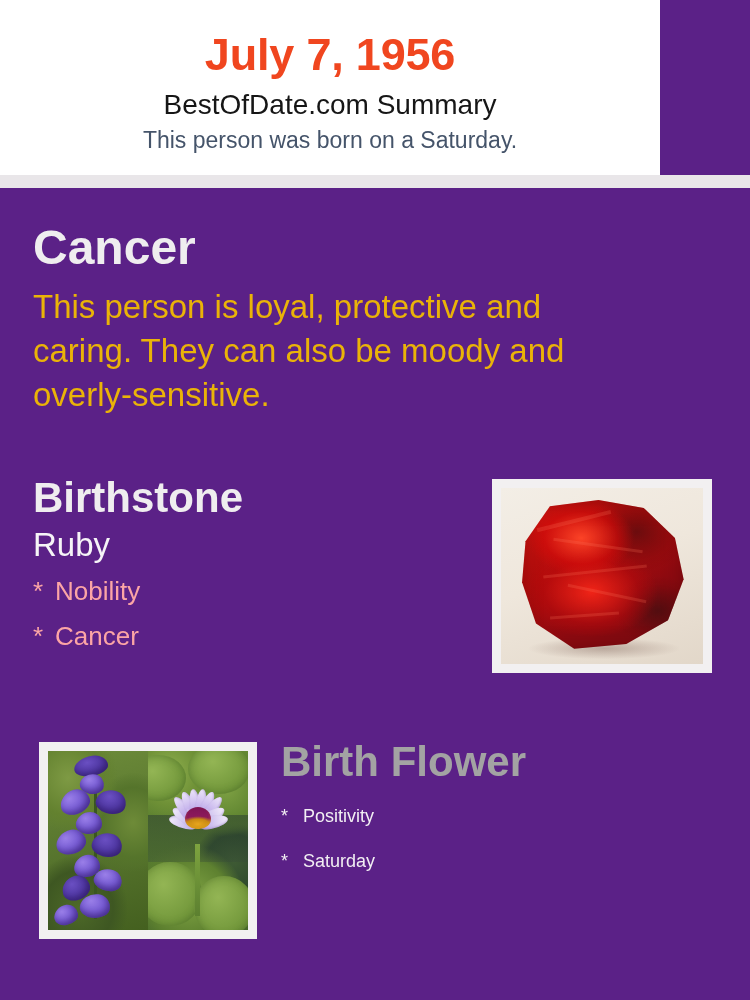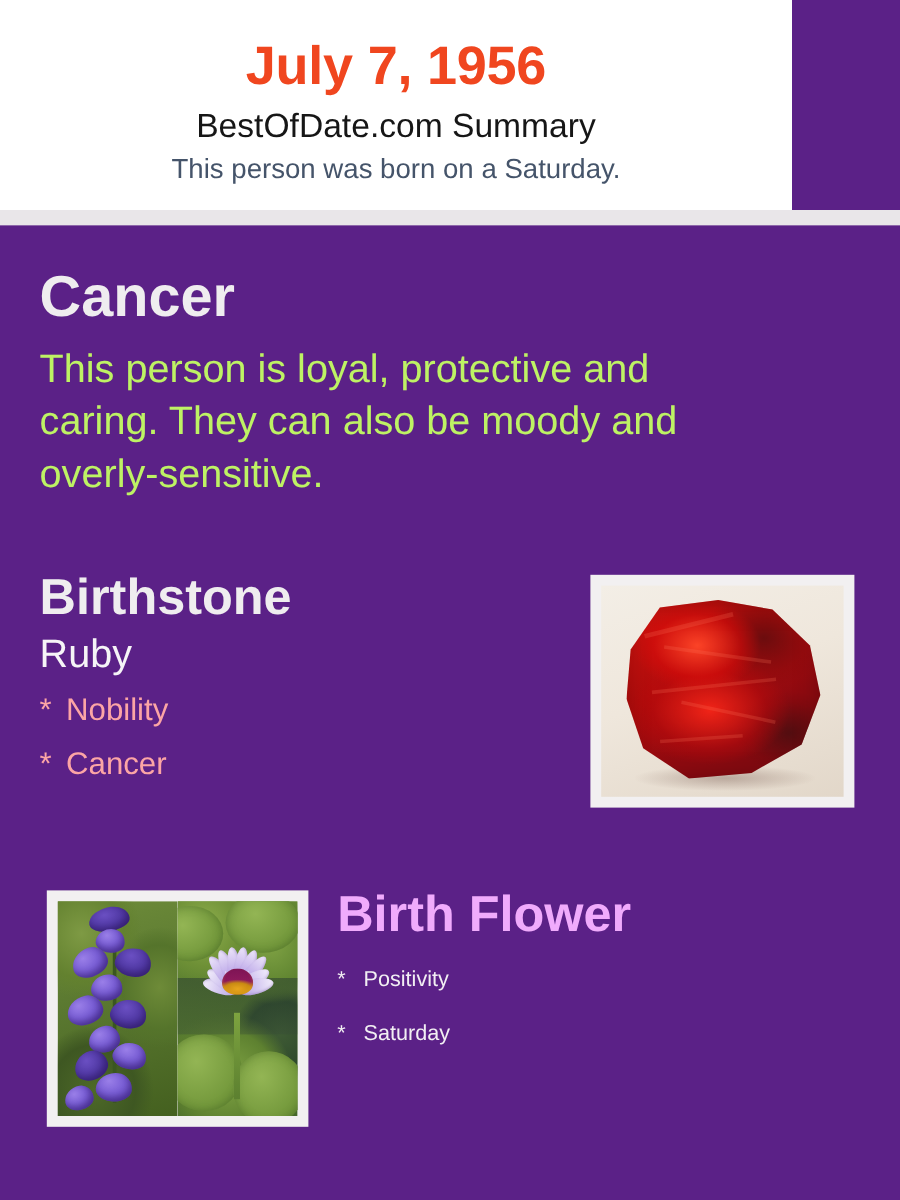--- a/index.html
+++ b/index.html
@@ -86,21 +86,21 @@
     line-height: 56px;
     font-weight: bold;
     color: #EFEDEF;
   }
   .zodiac-desc {
     margin: 0;
     padding-top: 9px;
     font-size: 33px;
     line-height: 44px;
     font-weight: normal;
-    color: #bef264;
+    color: #eab308;
     max-width: 610px;
   }
 
   
   .birthstone {
     position: absolute;
     left: 33px;
     top: 285px;
     width: 430px;
   }
@@ -320,21 +320,21 @@
     position: absolute;
     left: 281px;
     top: 548px;
     width: 450px;
   }
   .bf-title {
     margin: 0;
     font-size: 42px;
     line-height: 52px;
     font-weight: bold;
-    color: #f0abfc;
+    color: #a3a3a3;
   }
   .bf-value {
     margin: 0;
     padding-top: 1px;
     font-size: 33px;
     line-height: 42px;
     font-weight: normal;
     color: #F6F4F7;
   }
   .bf-list {

